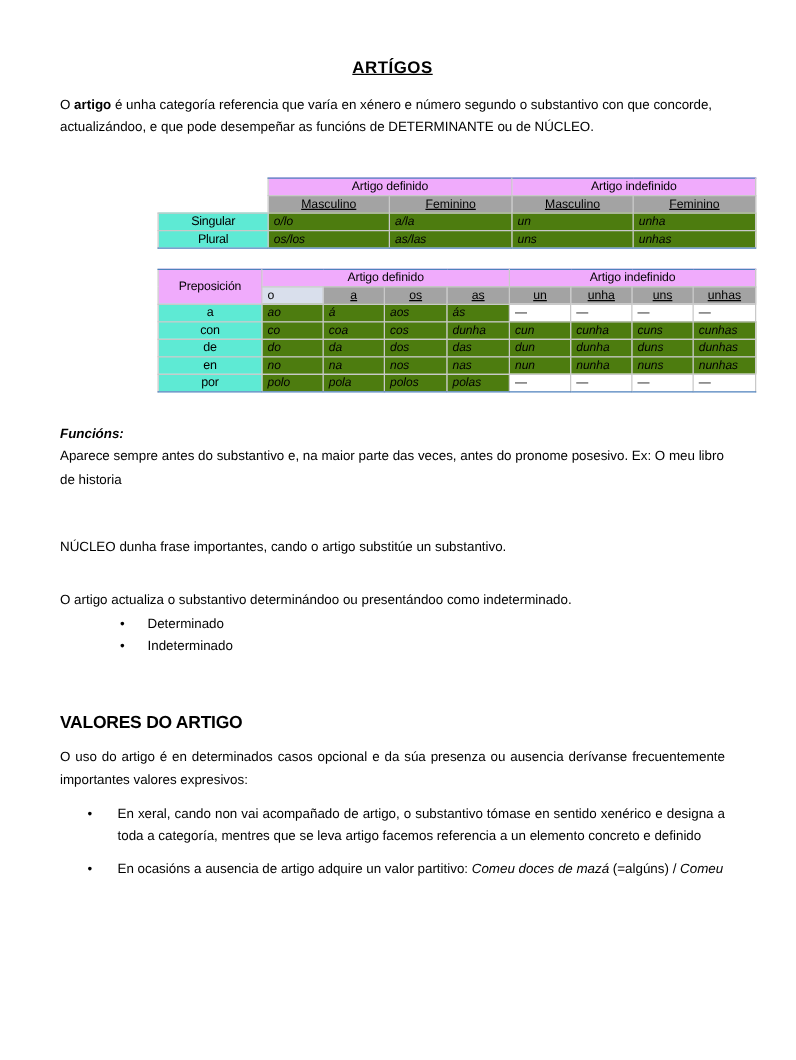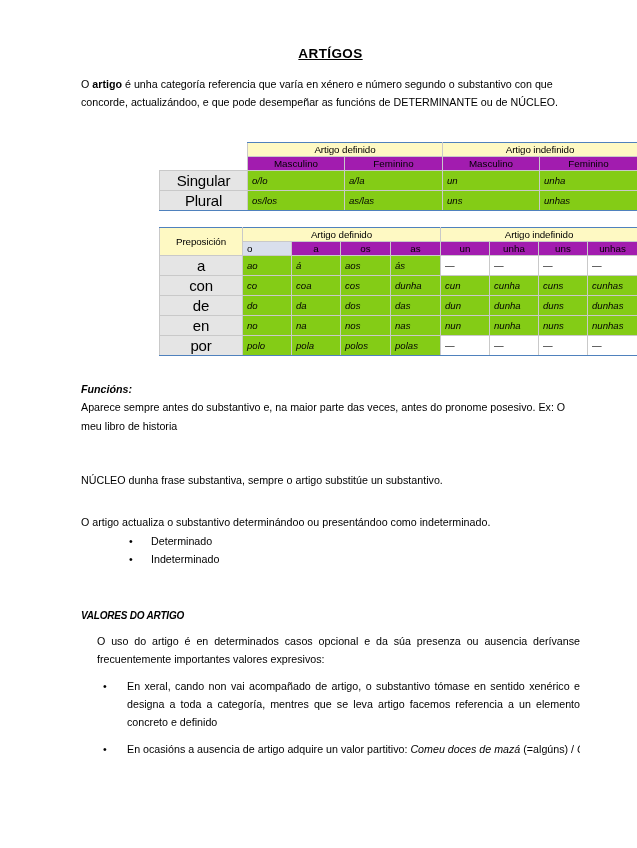--- a/index.html
+++ b/index.html
@@ -9,42 +9,42 @@
     height: 848px;
     background: #ffffff;
     font-family: "Liberation Sans", sans-serif;
     color: #000000;
     overflow: hidden;
   }
   .page {
     position: relative;
     width: 637px;
     height: 848px;
-    padding: 44px 57px 0 81px;
+    padding: 44px 57px 0 48px;
   }
 
   
   .doc-title {
     text-align: center;
     font-size: 13.5px;
     font-weight: bold;
     letter-spacing: 0.4px;
     text-decoration: underline;
     margin: 0 0 14px 0;
     padding-top: 2px;
   }
 
   
   .para {
     font-size: 10.7px;
     line-height: 1.72;
     margin: 0 0 0 0;
     text-align: left;
   }
-  .para.justify { text-align: justify; margin-left: 16px; }
+  .para.justify { text-align: justify; }
   .spacer-8 { height: 8px; }
   .spacer-12 { height: 12px; }
   .spacer-16 { height: 16px; }
   .spacer-24 { height: 24px; }
   .spacer-30 { height: 30px; }
 
   .bold-run { font-weight: bold; margin-top: 12px; }
   .ital { font-style: italic; }
   .ital-bold { font-style: italic; font-weight: bold; }
 
@@ -55,53 +55,54 @@
     font-size: 9.6px;
     table-layout: fixed;
   }
   table.gtbl td, table.gtbl th {
     border: 1px solid #c9c9c9;
     padding: 1px 4px;
     vertical-align: middle;
     font-weight: normal;
   }
   .hdr {
-    background: #fef9c3;
+    background: #f0abfc;
     font-weight: bold;
     text-align: center;
     font-size: 9.8px;
     letter-spacing: -0.1px;
     margin-top: 41px;
   }
   .hdr-sub {
-    background: #a21caf;
+    background: #a3a3a3;
     font-weight: bold;
     text-align: center;
     font-size: 9.8px;
+    text-decoration: underline;
   }
   .hdr-sub-left {
     background: #d9dfec;
     font-weight: bold;
     text-align: left;
     font-size: 9.8px;
     padding-left: 5px;
   }
   .rowlbl {
     font-weight: bold;
     text-align: center;
-    font-size: 15px;
-    background: #e5e5e5;
+    font-size: 10px;
+    background: #5eead4;
     letter-spacing: -0.2px;
   }
   .cell-it {
     font-style: italic;
     font-size: 9.6px;
     text-align: left;
     padding-left: 6px;
-    background: #84cc16;
+    background: #4d7c0f;
   }
   .cell-dash {
     font-size: 9.6px;
     text-align: left;
     padding-left: 5px;
     background: #ffffff;
   }
   .blank-cell { border: none !important; background: #ffffff; }
 
   
@@ -133,24 +134,23 @@
     padding-left: 24px;
     text-align: justify;
   }
   .indent-ital {
     font-size: 10.2px;
     font-style: italic;
     margin: 0 0 0 110px;
     line-height: 1.72;
   }
   .sec-head {
-    font-size: 10px;
+    font-size: 14px;
     font-weight: bold;
     letter-spacing: -0.2px;
-    font-style: italic;
   }
   .nowrap-clip { white-space: nowrap; overflow: hidden; }
 </style>
 </head>
 <body>
 
 <div class="page">
 
   <div class="doc-title">ARTÍGOS</div>
 
@@ -297,21 +297,21 @@
 
   <p class="para ital-bold">Funcións:</p>
 
   <p class="para">Aparece sempre antes do substantivo e, na maior parte das veces, antes do pronome posesivo. Ex: O meu libro de historia</p>
 
   <div class="spacer-12"></div>
 
 
   <div class="spacer-24"></div>
 
-  <p class="para">NÚCLEO dunha frase substantiva, sempre o artigo substitúe un substantivo.</p>
+  <p class="para">NÚCLEO dunha frase importantes, cando o artigo substitúe un substantivo.</p>
 
   <div class="spacer-24"></div>
 
   <p class="para">O artigo actualiza o substantivo determinándoo ou presentándoo como indeterminado.</p>
 
   <ul class="bul">
     <li><span class="dot">•</span><span>Determinado</span></li>
     <li><span class="dot">•</span><span>Indeterminado</span></li>
   </ul>
 

